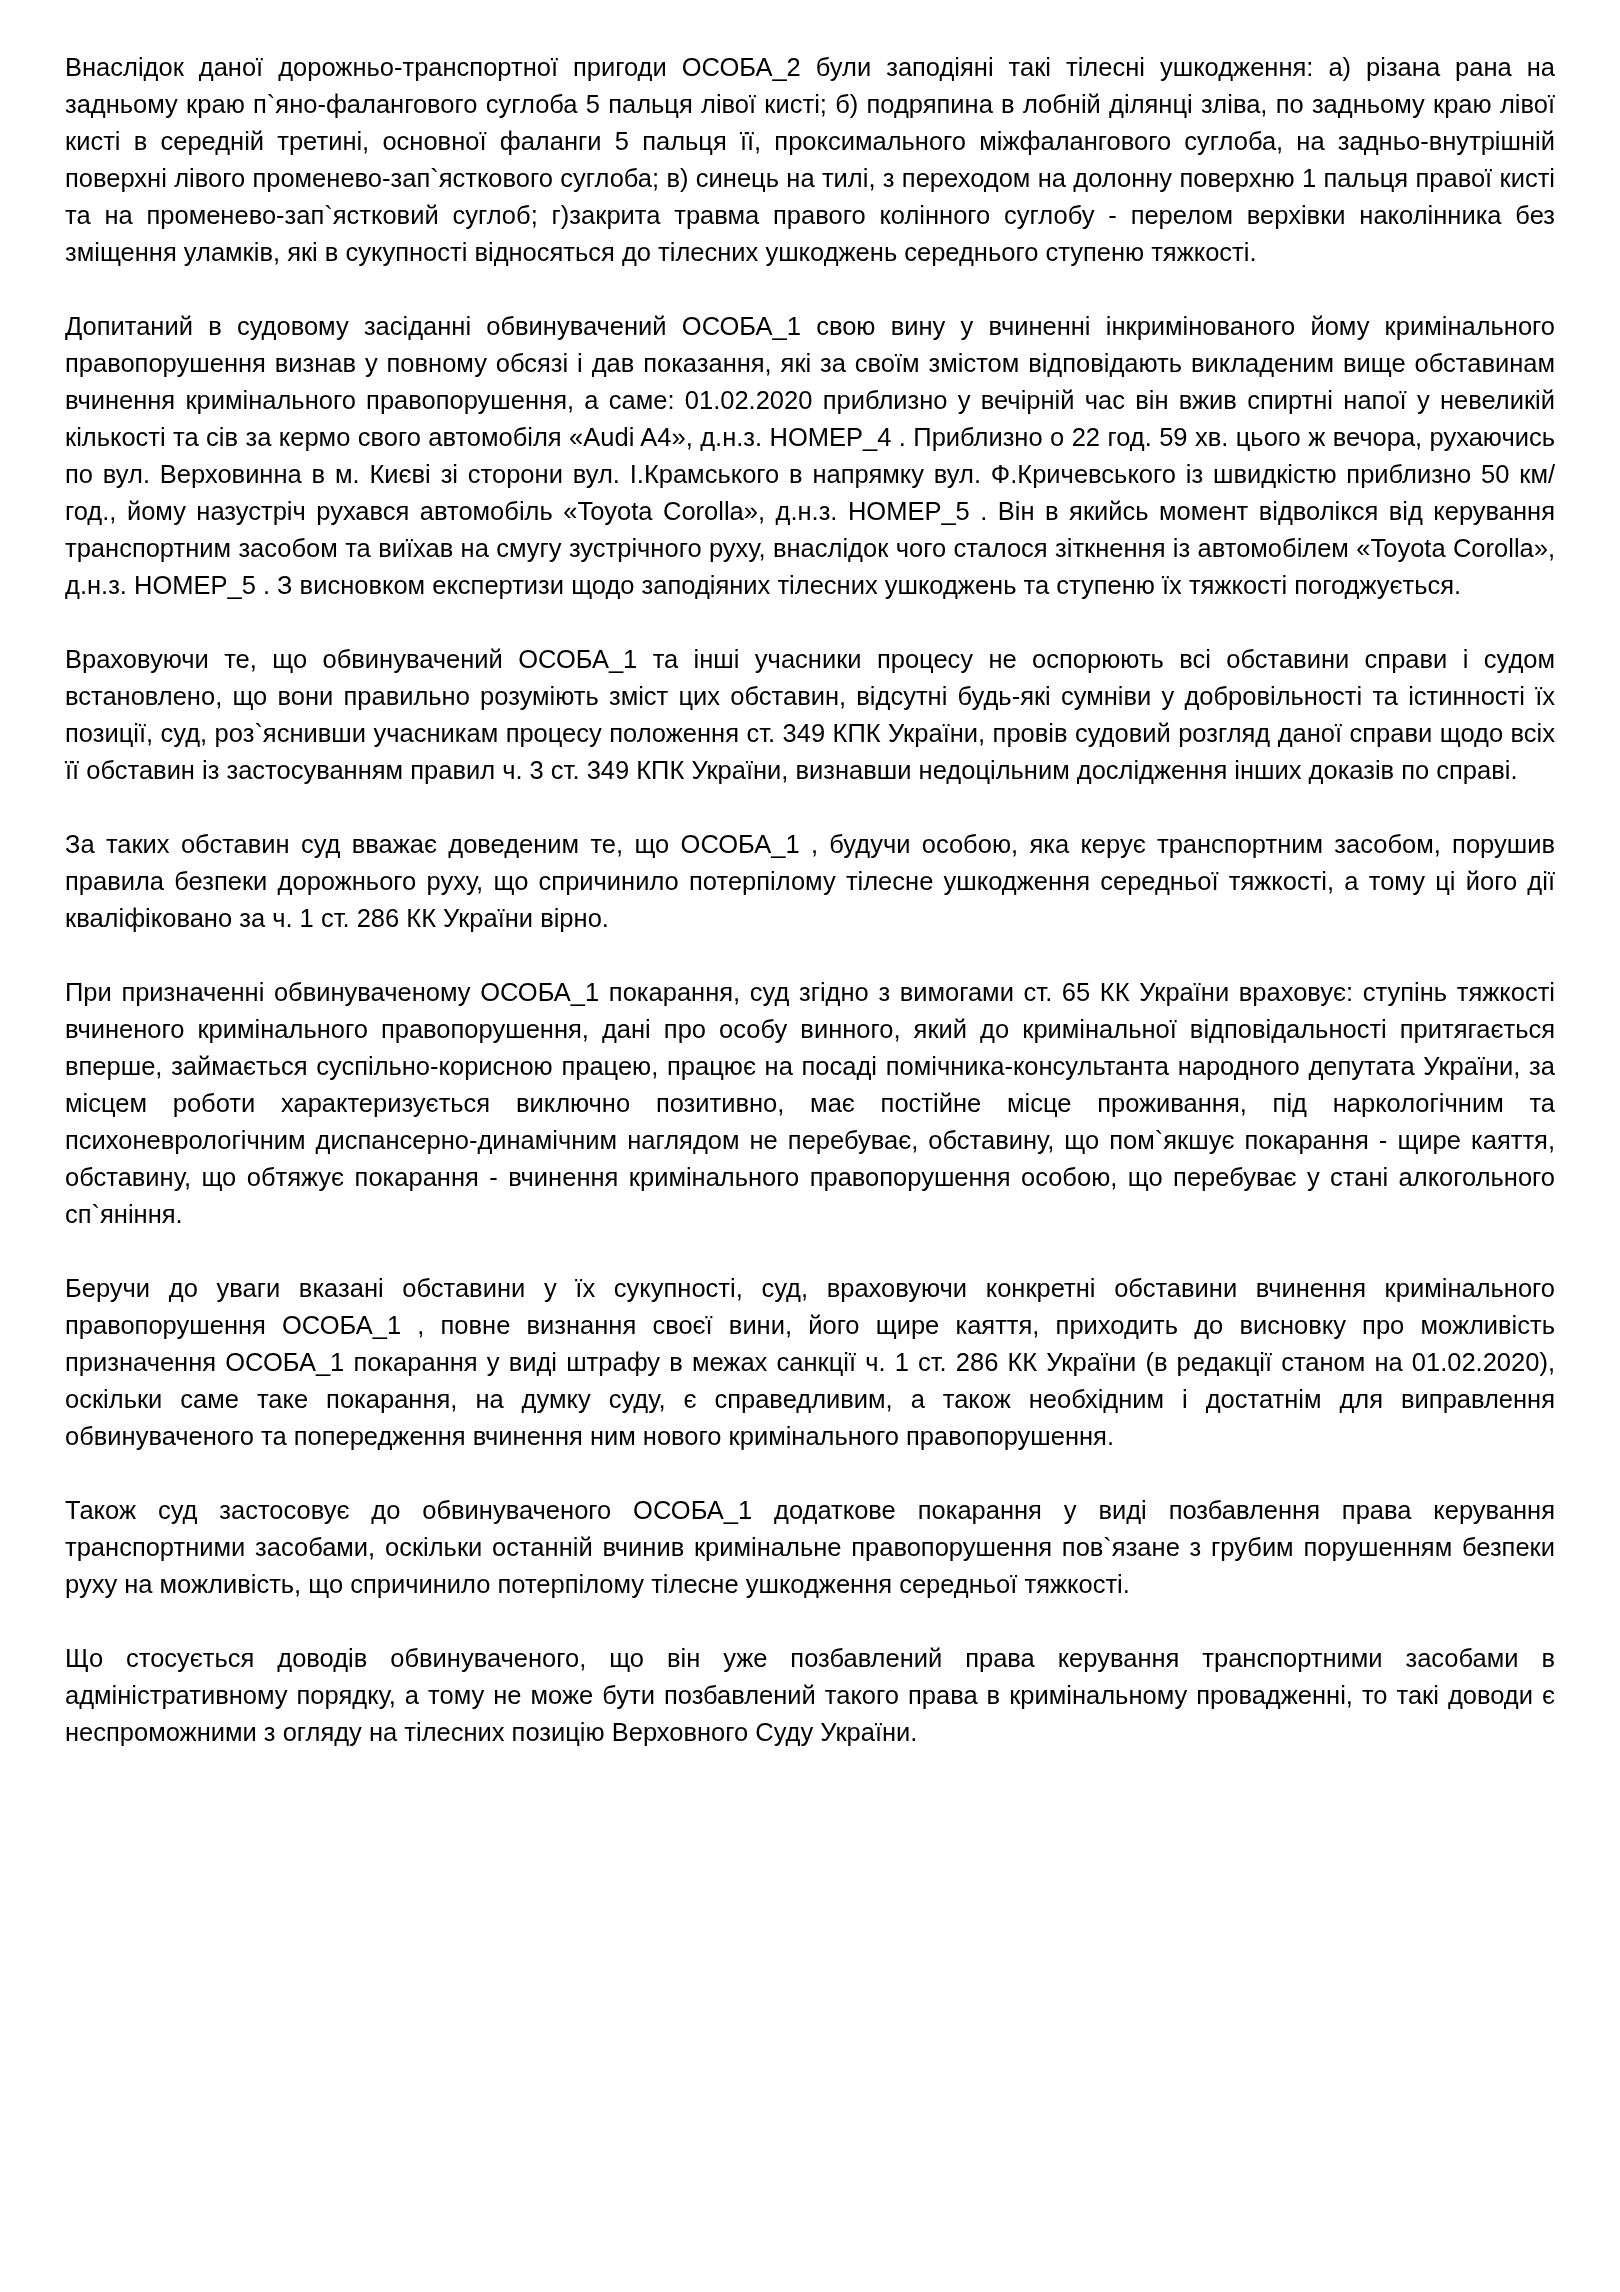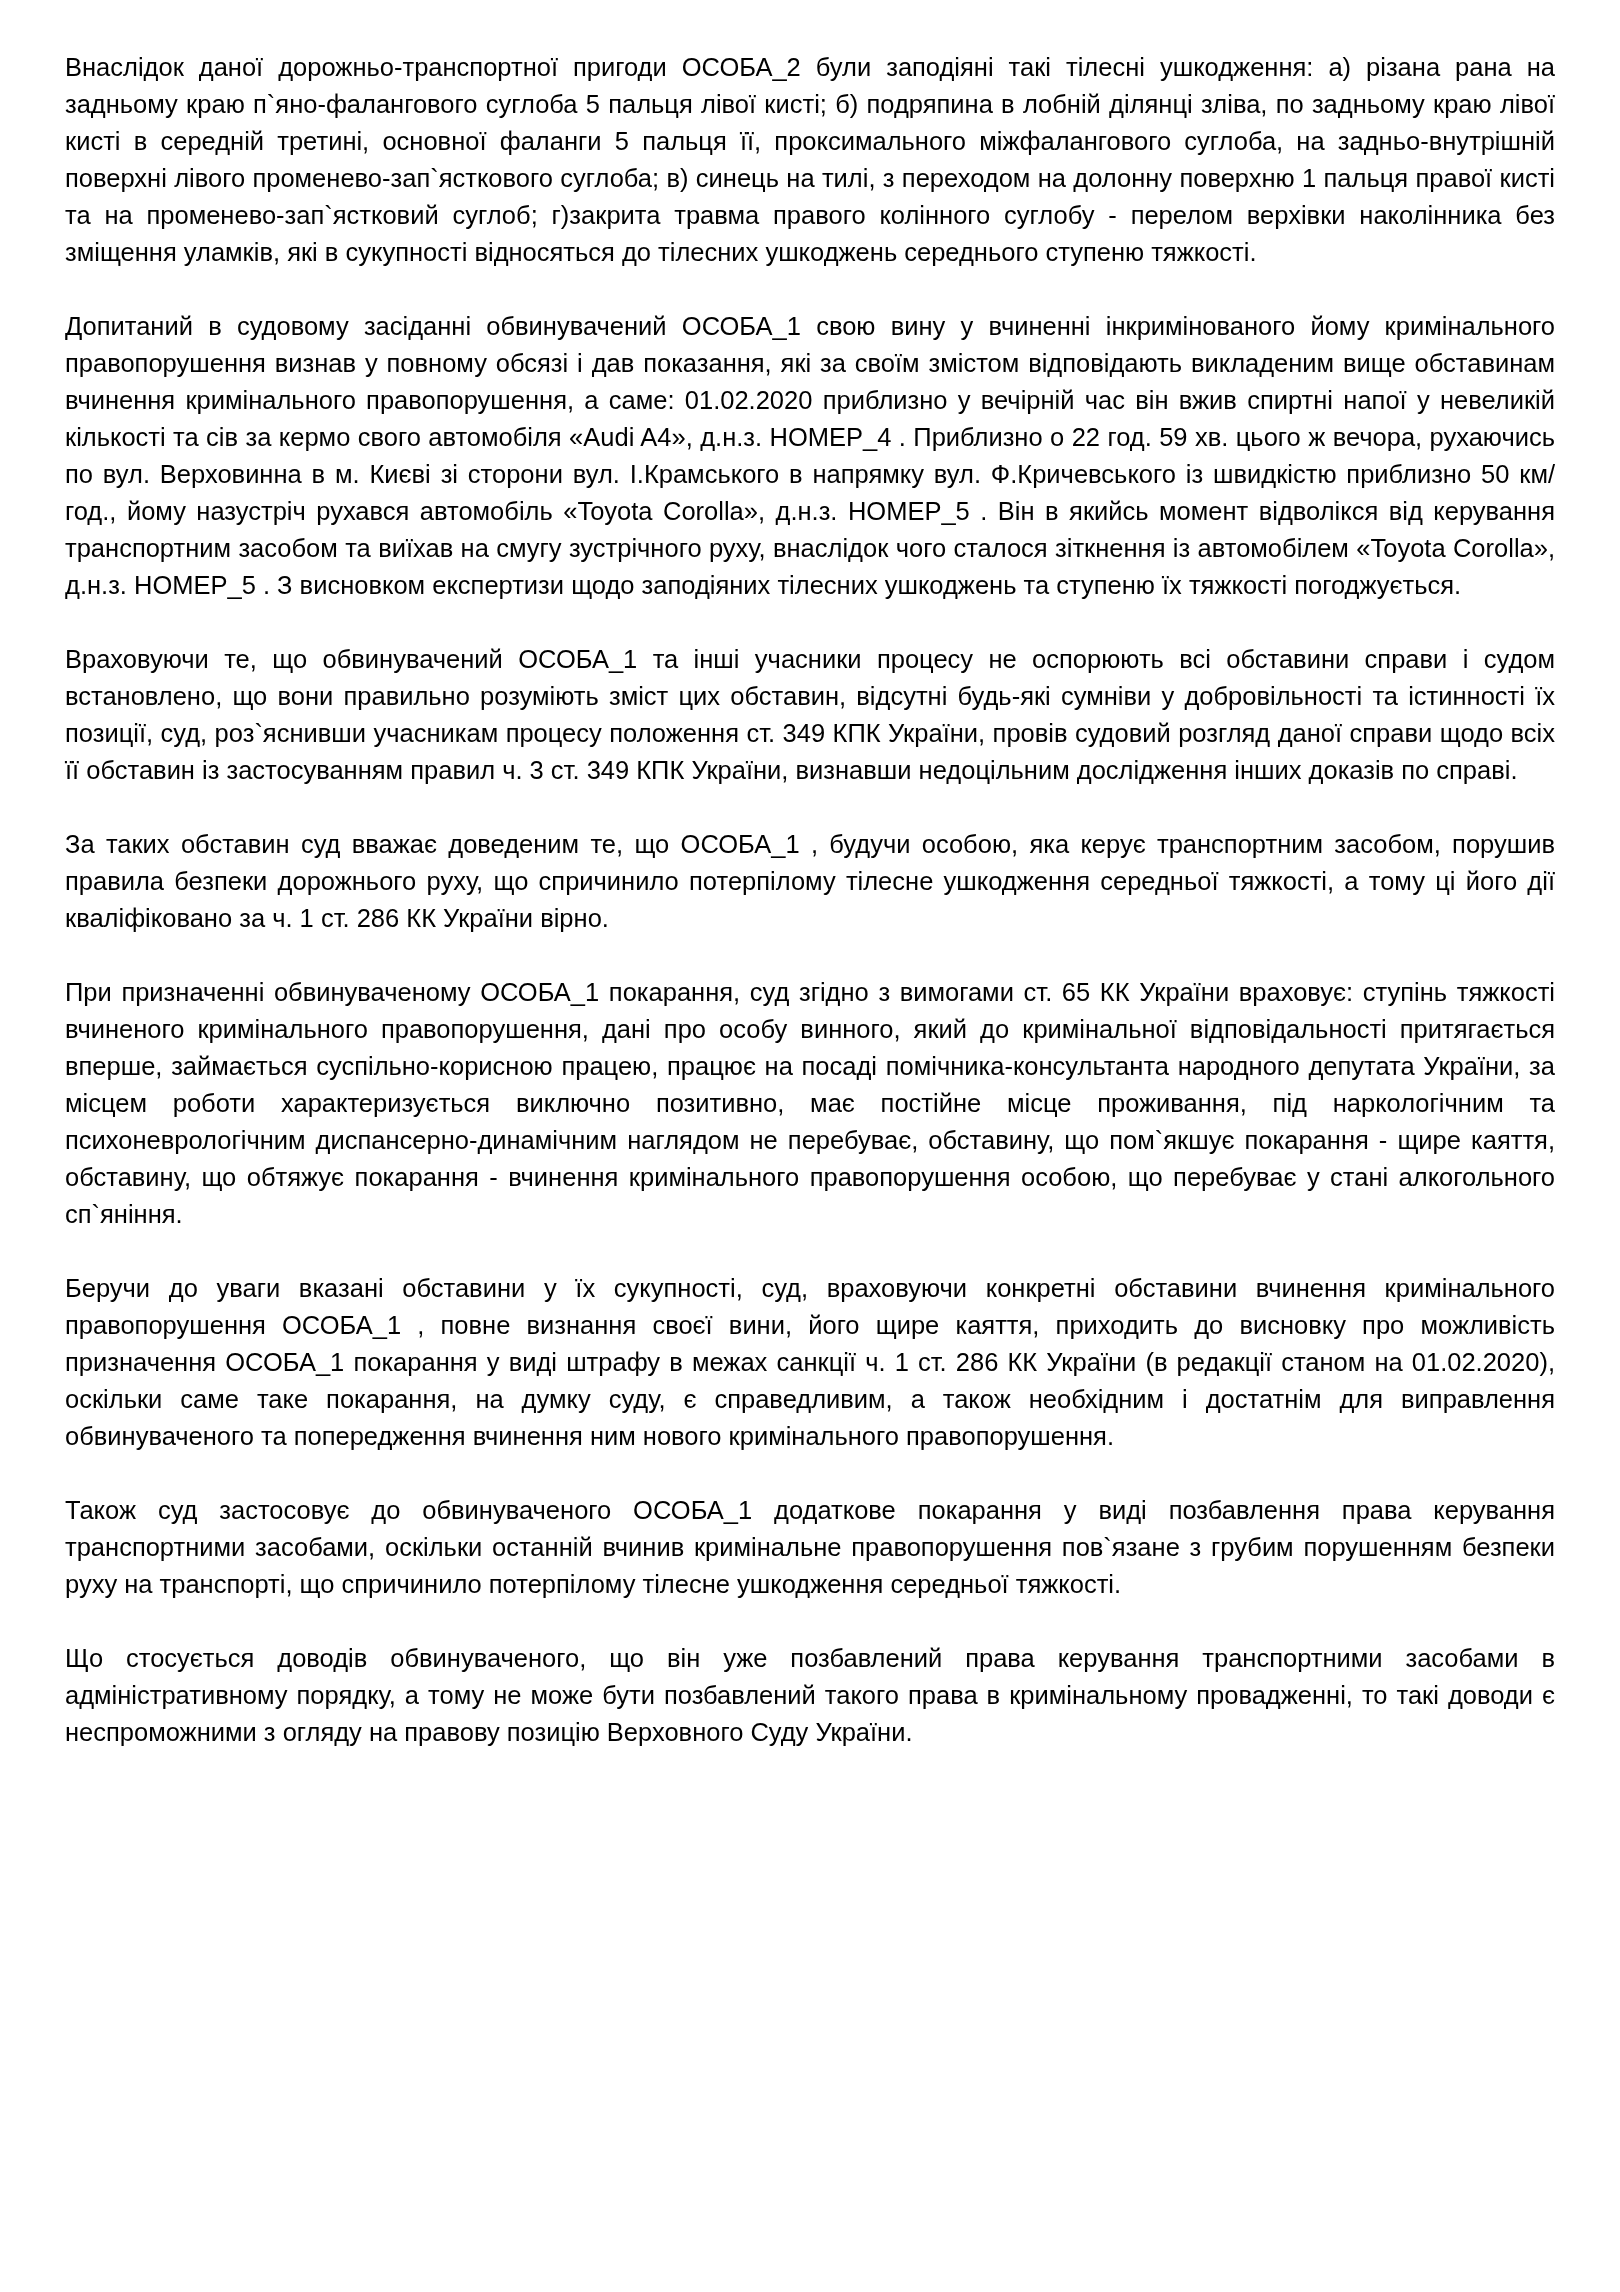--- a/index.html
+++ b/index.html
@@ -33,17 +33,17 @@
 
 <div class="page" style="background: rgb(255, 255, 255);">
   <div class="doc-body" style="color: rgb(0, 0, 0);">
 
   <p class="para">Внаслідок даної дорожньо-транспортної пригоди ОСОБА_2 були заподіяні такі тілесні ушкодження: а) різана рана на задньому краю п`яно-фалангового суглоба 5 пальця лівої кисті; б) подряпина в лобній ділянці зліва, по задньому краю лівої кисті в середній третині, основної фаланги 5 пальця її, проксимального міжфалангового суглоба, на задньо-внутрішній поверхні лівого променево-зап`ясткового суглоба; в) синець на тилі, з переходом на долонну поверхню 1 пальця правої кисті та на променево-зап`ястковий суглоб; г)закрита травма правого колінного суглобу - перелом верхівки наколінника без зміщення уламків, які в сукупності відносяться до тілесних ушкоджень середнього ступеню тяжкості.</p>
       <p class="para">Допитаний в судовому засіданні обвинувачений ОСОБА_1 свою вину у вчиненні інкримінованого йому кримінального правопорушення визнав у повному обсязі і дав показання, які за своїм змістом відповідають викладеним вище обставинам вчинення кримінального правопорушення, а саме: 01.02.2020 приблизно у вечірній час він вжив спиртні напої у невеликій кількості та сів за кермо свого автомобіля «Audi A4», д.н.з. НОМЕР_4 . Приблизно о 22 год. 59 хв. цього ж вечора, рухаючись по вул. Верховинна в м. Києві зі сторони вул. І.Крамського в напрямку вул. Ф.Кричевського із швидкістю приблизно 50 км/ год., йому назустріч рухався автомобіль «Toyota Corolla», д.н.з. НОМЕР_5 . Він в якийсь момент відволікся від керування транспортним засобом та виїхав на смугу зустрічного руху, внаслідок чого сталося зіткнення із автомобілем «Toyota Corolla», д.н.з. НОМЕР_5 . З висновком експертизи щодо заподіяних тілесних ушкоджень та ступеню їх тяжкості погоджується.</p>
       <p class="para">Враховуючи те, що обвинувачений ОСОБА_1 та інші учасники процесу не оспорюють всі обставини справи і судом встановлено, що вони правильно розуміють зміст цих обставин, відсутні будь-які сумніви у добровільності та істинності їх позиції, суд, роз`яснивши учасникам процесу положення ст. 349 КПК України, провів судовий розгляд даної справи щодо всіх її обставин із застосуванням правил ч. 3 ст. 349 КПК України, визнавши недоцільним дослідження інших доказів по справі.</p>
       <p class="para">За таких обставин суд вважає доведеним те, що ОСОБА_1 , будучи особою, яка керує транспортним засобом, порушив правила безпеки дорожнього руху, що спричинило потерпілому тілесне ушкодження середньої тяжкості, а тому ці його дії кваліфіковано за ч. 1 ст. 286 КК України вірно.</p>
       <p class="para">При призначенні обвинуваченому ОСОБА_1 покарання, суд згідно з вимогами ст. 65 КК України враховує: ступінь тяжкості вчиненого кримінального правопорушення, дані про особу винного, який до кримінальної відповідальності притягається вперше, займається суспільно-корисною працею, працює на посаді помічника-консультанта народного депутата України, за місцем роботи характеризується виключно позитивно, має постійне місце проживання, під наркологічним та психоневрологічним диспансерно-динамічним наглядом не перебуває, обставину, що пом`якшує покарання - щире каяття, обставину, що обтяжує покарання - вчинення кримінального правопорушення особою, що перебуває у стані алкогольного сп`яніння.</p>
       <p class="para">Беручи до уваги вказані обставини у їх сукупності, суд, враховуючи конкретні обставини вчинення кримінального правопорушення ОСОБА_1 , повне визнання своєї вини, його щире каяття, приходить до висновку про можливість призначення ОСОБА_1 покарання у виді штрафу в межах санкції ч. 1 ст. 286 КК України (в редакції станом на 01.02.2020), оскільки саме таке покарання, на думку суду, є справедливим, а також необхідним і достатнім для виправлення обвинуваченого та попередження вчинення ним нового кримінального правопорушення.</p>
-      <p class="para">Також суд застосовує до обвинуваченого ОСОБА_1 додаткове покарання у виді позбавлення права керування транспортними засобами, оскільки останній вчинив кримінальне правопорушення пов`язане з грубим порушенням безпеки руху на транспорті, що спричинило потерпілому тілесне ушкодження середньої тяжкості.</p>
-      <p class="para">Що стосується доводів обвинуваченого, що він уже позбавлений права керування транспортними засобами в адміністративному порядку, а тому не може бути позбавлений такого права в кримінальному провадженні, то такі доводи є неспроможними з огляду на правову позицію Верховного Суду України.</p>
+      <p class="para">Також суд застосовує до обвинуваченого ОСОБА_1 додаткове покарання у виді позбавлення права керування транспортними засобами, оскільки останній вчинив кримінальне правопорушення пов`язане з грубим порушенням безпеки руху на можливість, що спричинило потерпілому тілесне ушкодження середньої тяжкості.</p>
+      <p class="para">Що стосується доводів обвинуваченого, що він уже позбавлений права керування транспортними засобами в адміністративному порядку, а тому не може бути позбавлений такого права в кримінальному провадженні, то такі доводи є неспроможними з огляду на тілесних позицію Верховного Суду України.</p>
     </div>
 </div>
 
 
 </body></html>

